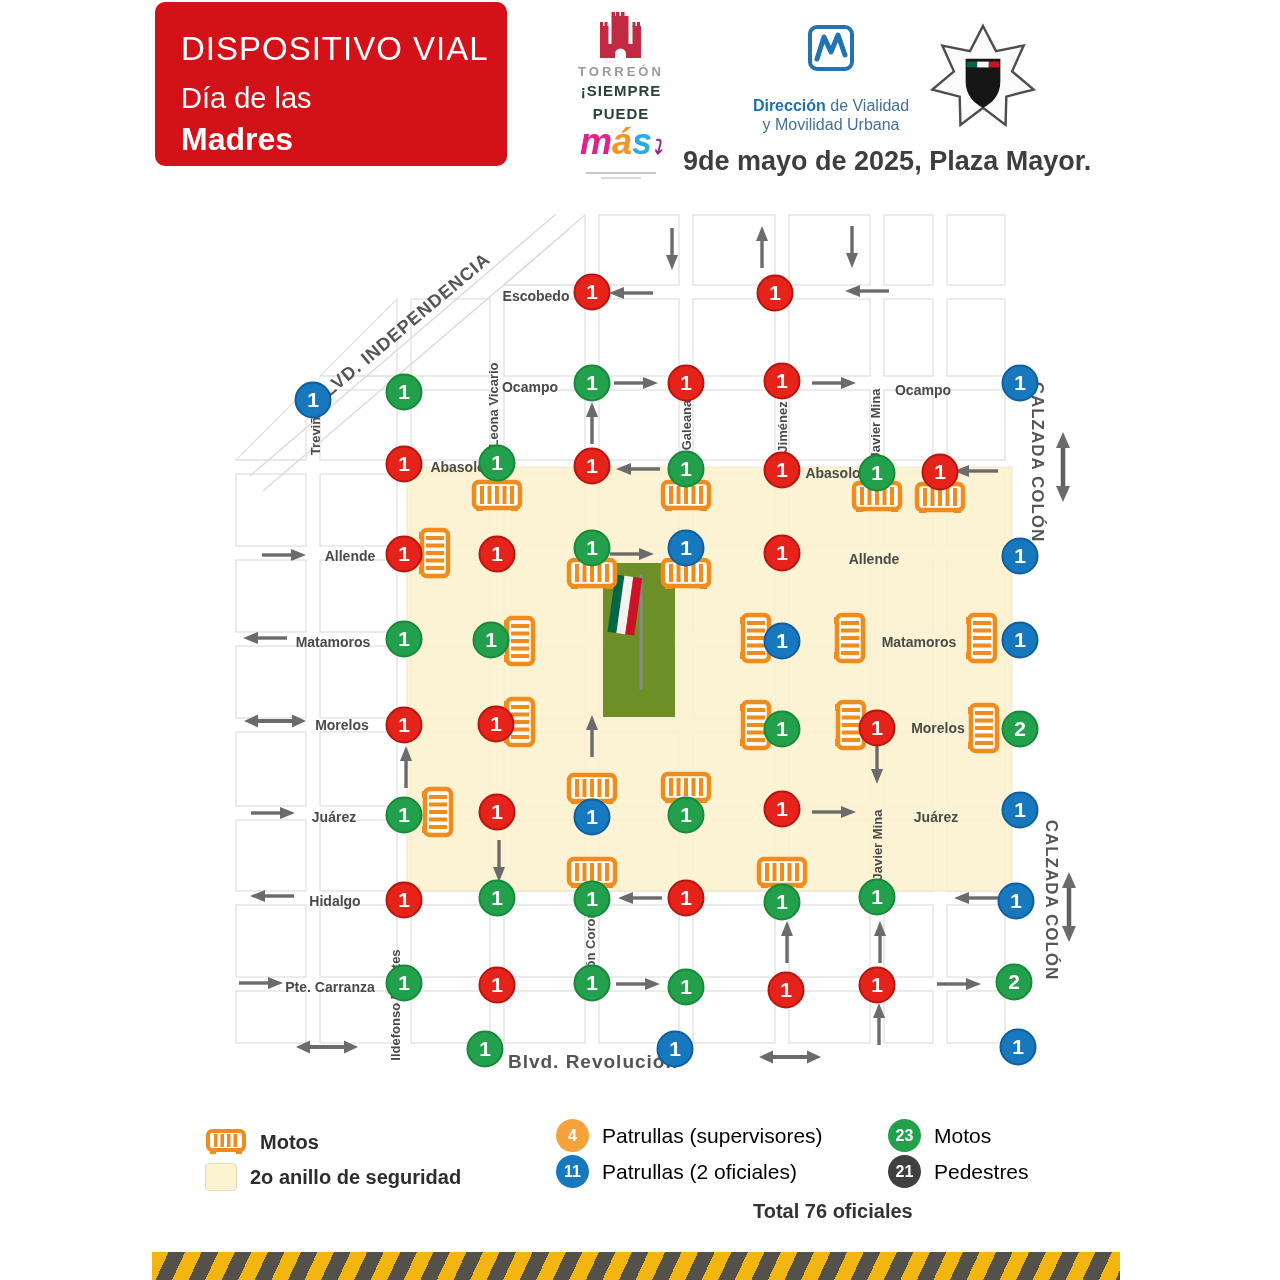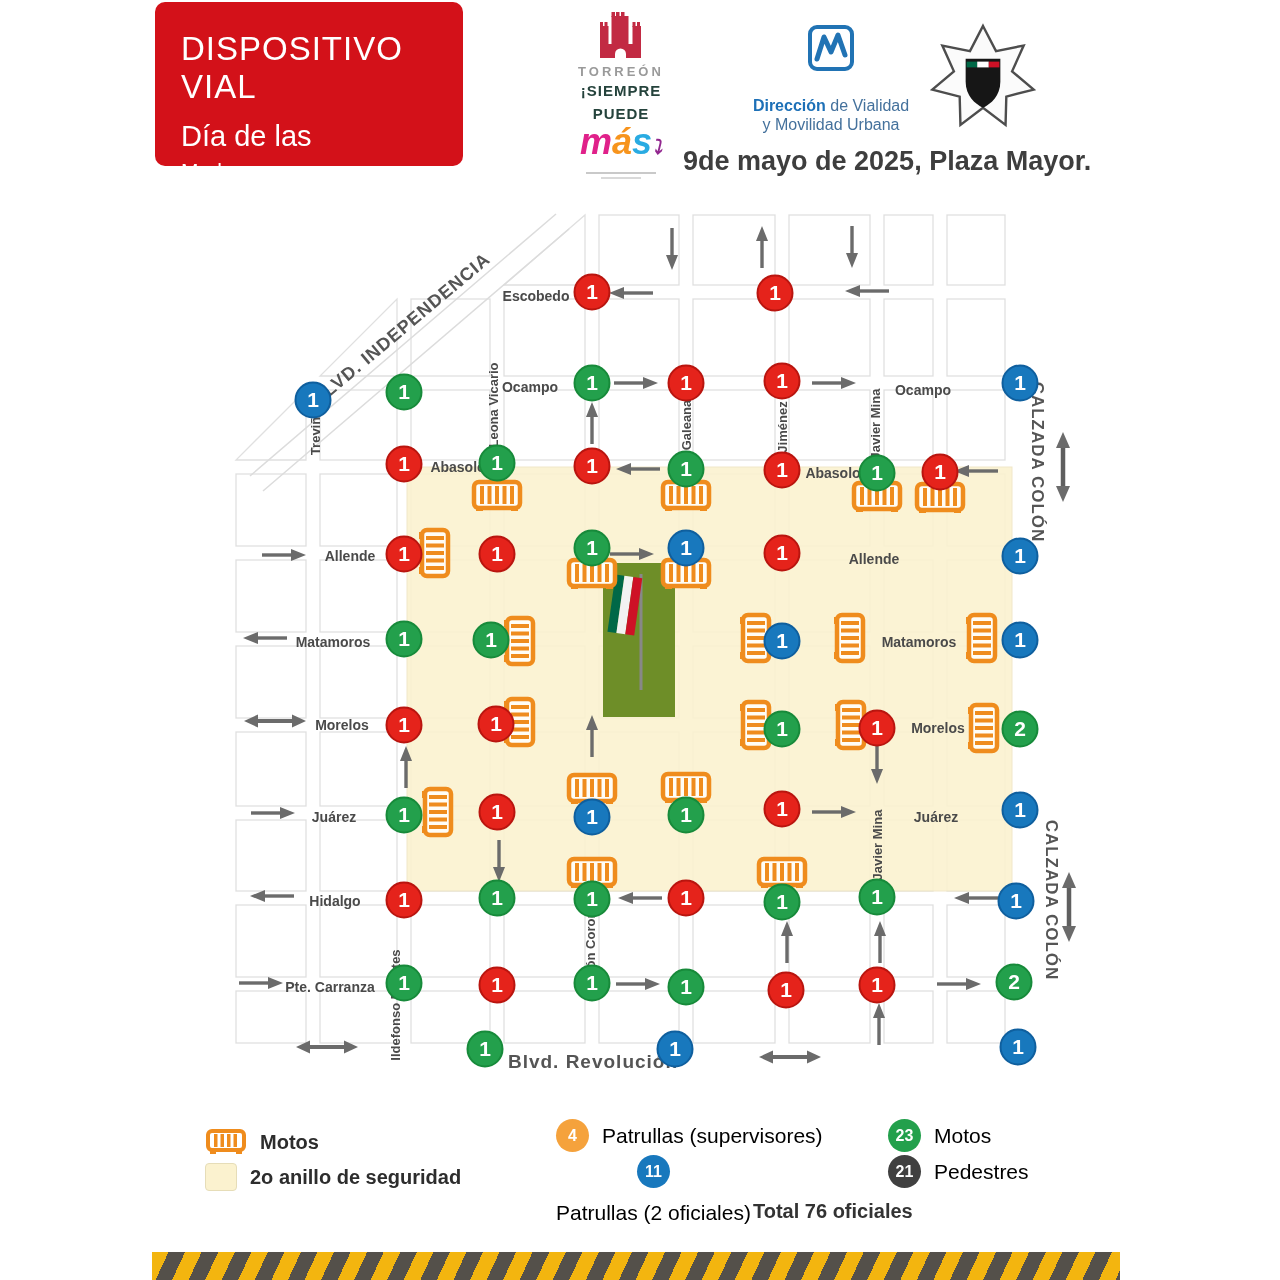--- a/index.html
+++ b/index.html
@@ -1,41 +1,41 @@
 <!DOCTYPE html>
 <html><head>
 <meta charset="utf-8">
 <style>
   html,body{margin:0;padding:0;background:#fff;}
   .canvas{position:relative;width:1280px;height:1280px;background:#ffffff;overflow:hidden;
           font-family:"Liberation Sans",sans-serif;color:#3f3f3f;}
   .abs{position:absolute;}
   
-  .title-box{left:155px;top:2px;width:308px;height:164px;background:#d31119;border-radius:10px;
+  .title-box{left:155px;top:2px;width:352px;height:164px;background:#d31119;border-radius:10px;
              color:#fff;padding:28px 0 0 26px;box-sizing:border-box;}
   .title-box .t1{font-size:33px;letter-spacing:1px;font-weight:400;}
   .title-box .t2{font-size:29px;margin-top:14px;font-weight:400;}
-  .title-box .t3{font-size:21px;margin-top:6px;font-weight:400;}
+  .title-box .t3{font-size:32px;margin-top:6px;font-weight:700;}
   .torreon{left:556px;top:10px;width:130px;text-align:center;}
   .torreon .tname{font-size:13px;color:#9a9a9a;letter-spacing:3px;margin-top:2px;font-weight:bold;}
   .torreon .tslogan{font-size:15px;color:#25433c;font-weight:bold;line-height:23px;letter-spacing:1px;}
   .torreon .tmas{font-size:36px;font-weight:bold;font-style:italic;line-height:34px;}
   .torreon .sub1{width:70px;height:2px;background:#c9c9c9;margin:8px auto 3px auto;}
   .torreon .sub2{width:40px;height:2px;background:#d9d9d9;margin:0 auto;}
   .vialidad{left:742px;top:24px;width:178px;text-align:center;}
   .vialidad .vtext{font-size:16px;color:#44719c;line-height:19px;margin-top:24px;}
   .vialidad .vtext b{color:#1d70b7;}
   .badge{left:930px;top:18px;}
   .date-line{left:683px;top:146px;font-size:27px;font-weight:bold;color:#3e3e3e;}
   
   .leg-row{display:flex;align-items:center;gap:13px;}
   .leg-left1{left:205px;top:1128px;}
   .leg-left2{left:205px;top:1163px;}
   .leg-mid1{left:556px;top:1119px;}
-  .leg-mid2{left:556px;top:1155px;flex-direction:column;}
+  .leg-mid2{left:556px;top:1155px;}
   .leg-right1{left:888px;top:1119px;}
   .leg-right2{left:888px;top:1155px;}
   .leg-label-b{font-size:20px;font-weight:bold;color:#2d2d2d;}
   .leg-label{font-size:21px;color:#000000;}
   .leg-circle{width:33px;height:33px;border-radius:50%;color:#fff;font-size:16px;font-weight:bold;
               display:flex;align-items:center;justify-content:center;}
   .zone-swatch{width:30px;height:26px;background:#fbf2cf;border:1px solid #e6ddb8;border-radius:4px;}
   .total-line{left:753px;top:1200px;font-size:20px;font-weight:bold;color:#333;}
   .caution{left:152px;top:1252px;width:968px;height:28px;
            background:repeating-linear-gradient(115deg,#f3b50f 0 15px,#54504a 15px 30px);}

